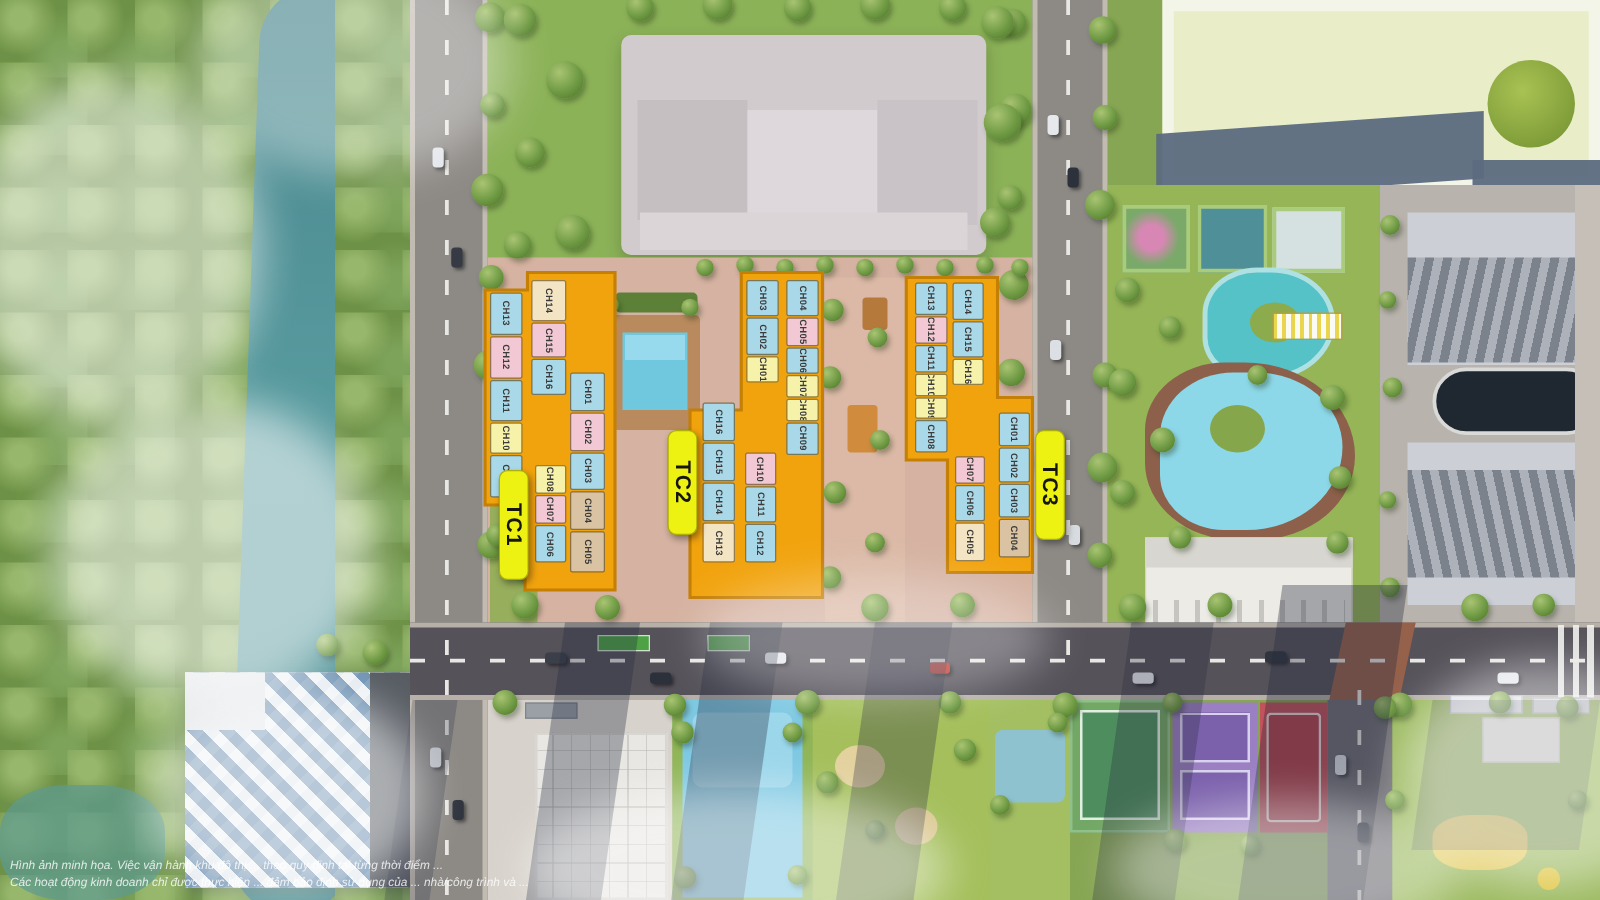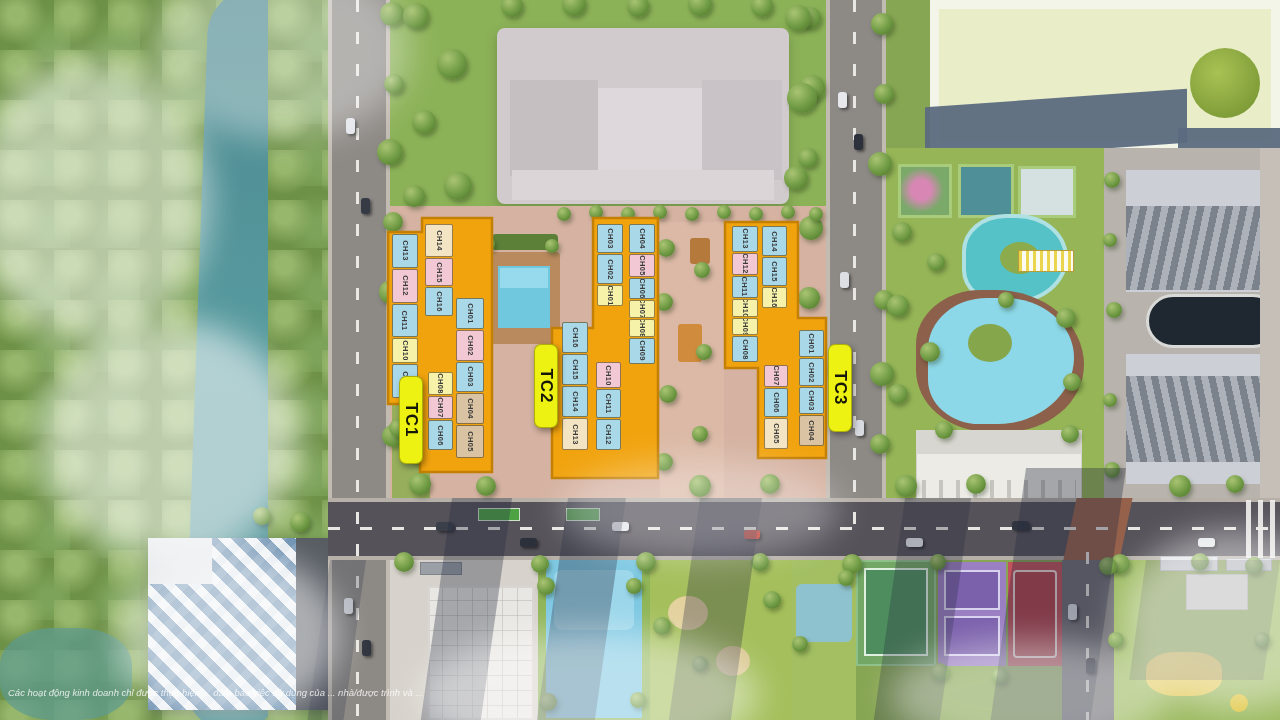--- a/index.html
+++ b/index.html
@@ -445,15 +445,16 @@
       <div class="mist" style="left: -30px; top: 60px; width: 240px; height: 280px; opacity: 0.5; z-index: 50;"></div>
       <div class="mist" style="left: 40px; top: 320px; width: 260px; height: 240px; opacity: 0.55; z-index: 50;"></div>
       <div class="mist" style="left: 120px; top: 550px; width: 220px; height: 170px; opacity: 0.5; z-index: 50;"></div>
       <div class="mist" style="left: 420px; top: 630px; width: 340px; height: 130px; opacity: 0.45; z-index: 50;"></div>
       <div class="mist" style="left: 890px; top: 640px; width: 280px; height: 110px; opacity: 0.4; z-index: 50;"></div>
       <div class="mist" style="left: 1120px; top: 530px; width: 230px; height: 180px; opacity: 0.45; z-index: 50;"></div>
       <div class="mist" style="left: 560px; top: 460px; width: 280px; height: 100px; opacity: 0.3; z-index: 50;"></div>
       <div class="mist" style="left: 150px; top: -40px; width: 260px; height: 180px; opacity: 0.35; z-index: 50;"></div>
     </div>
   <div id="disclaimer">
-    <div>Các hoạt động kinh doanh chỉ được thực hiện ... đảm bảo việc sử dụng của ... nhà/được trình và ...</div>
+    <div>Hình ảnh minh họa. Việc vận hành khu đô thị ... theo quy định tại từng thời điểm ...</div>
+    <div>Các hoạt động kinh doanh chỉ được thực hiện ... đảm bảo định sử dụng của ... nhà/công trình và ...</div>
   </div>
 </div>
 
 </body></html>

